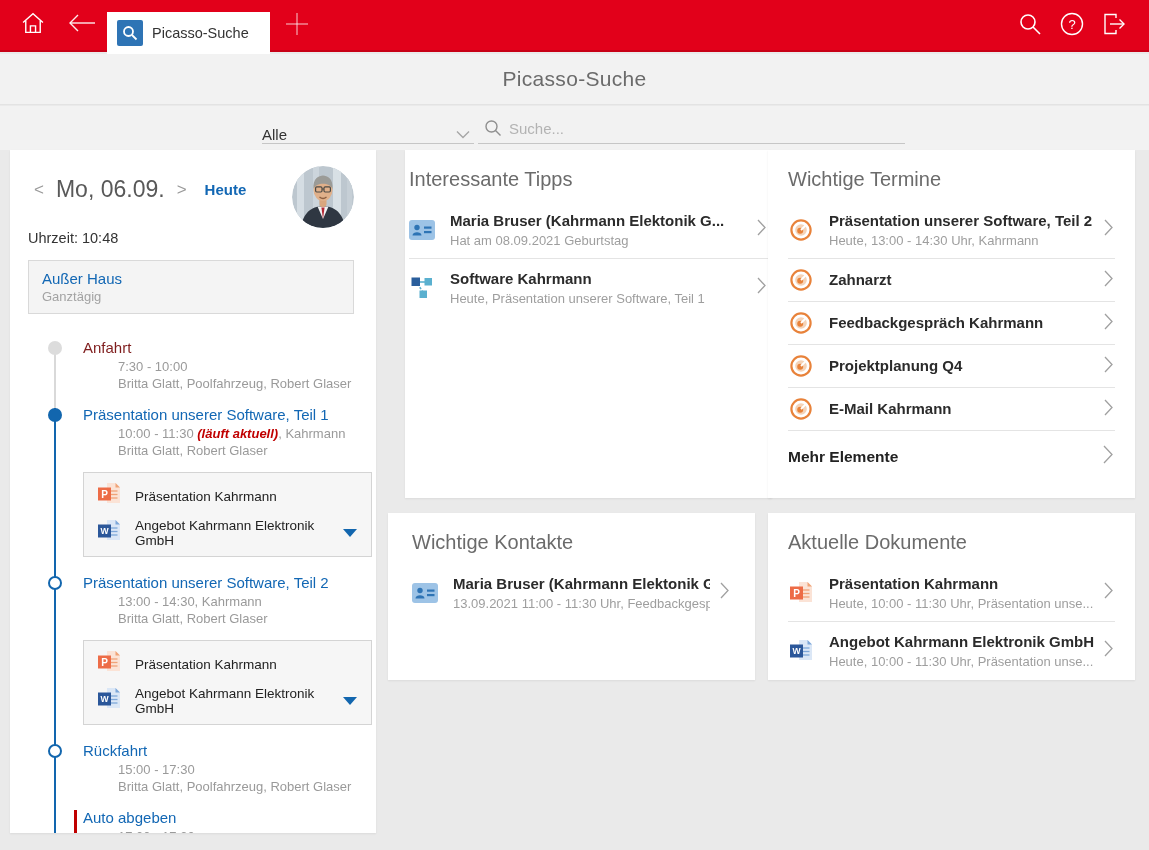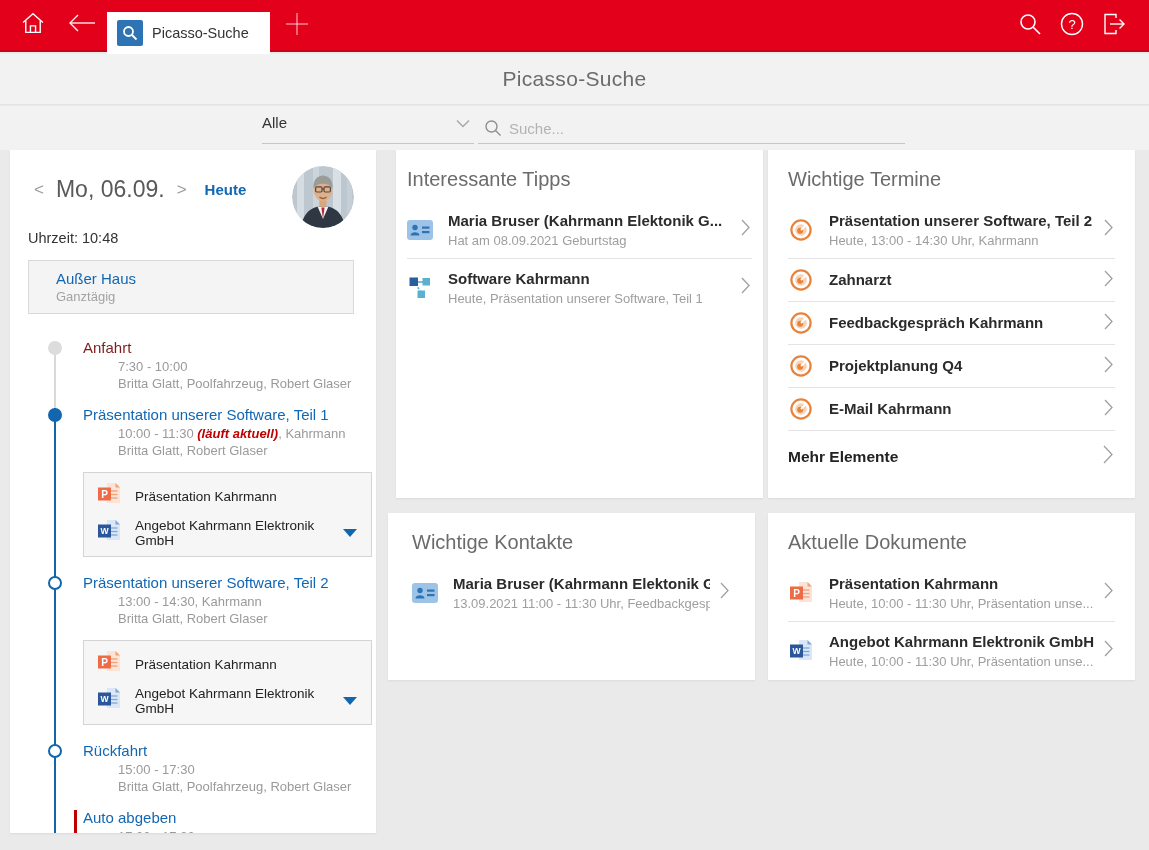--- a/index.html
+++ b/index.html
@@ -19,50 +19,50 @@
   .tab-label { margin-left:9px; font-size:14.5px; color:#333; white-space:nowrap; }
   .tb-plus { position:absolute; left:276px; top:0; }
   .tb-right { position:absolute; right:14px; top:0; height:52px; display:flex; align-items:center; }
 
   
   .titlebar { position:absolute; left:0; top:54px; width:1149px; height:51px; background:#f2f2f2;
               border-bottom:1px solid #e3e3e3; display:flex; align-items:center; justify-content:center; }
   .page-title { font-size:21px; font-weight:300; color:#6b6b6b; letter-spacing:.3px; }
   .toolbar { position:absolute; left:0; top:106px; width:1149px; height:44px; background:#f2f2f2; }
   .filter { position:absolute; left:262px; top:8px; width:212px; height:30px; border-bottom:1px solid #c6c6c6;
-            display:flex; align-items:flex-start; cursor:pointer; }
+            display:flex; align-items:flex-end; cursor:pointer; }
   .filter-label { font-size:15px; color:#333; }
   .filter-chev { margin-left:auto; margin-right:4px; }
   .searchbox { position:absolute; left:478px; top:8px; width:427px; height:30px; border-bottom:1px solid #c6c6c6;
                display:flex; align-items:center; }
   .searchbox svg { flex:0 0 auto; margin:0 7px 2px 6px; }
   .search-input { border:none; outline:none; background:transparent; font-size:15px; color:#8b5cf6; width:100%;
                   font-family:"Liberation Sans",sans-serif; }
   .search-input::placeholder { color:#b3b3b3; }
 
   
   .card { position:absolute; background:#fff; box-shadow:0 1px 2px rgba(0,0,0,.07); overflow:hidden; }
   .card-agenda   { left:10px;  top:150px; width:366px; height:683px; padding:18px 22px 0 18px;
                    display:flex; flex-direction:column; }
-  .card-tips     { left:396px; top:150px; width:367px; height:348px; padding:18px 11px; }
+  .card-tips     { left:405px; top:150px; width:367px; height:348px; padding:18px 4px; }
   .card-contacts { left:388px; top:513px; width:367px; height:167px; padding:18px 24px; }
   .card-terms    { left:768px; top:150px; width:367px; height:348px; padding:18px 20px 10px; display:flex; flex-direction:column; }
   .card-docs     { left:768px; top:513px; width:367px; height:167px; padding:18px 20px; }
 
   .panel-title { font-size:20px; font-weight:300; color:#6b6b6b; margin-bottom:10px; }
 
   
   .date-row { display:flex; align-items:center; position:relative; height:42px; }
   .nav-arrow { color:#9a9a9a; font-size:17px; padding:2px 6px; cursor:pointer; line-height:1; }
   .date-label { font-size:23px; color:#595959; margin:0 6px; }
   .today-link { font-size:15px; color:#1267b4; font-weight:600; margin-left:12px; cursor:pointer; }
   .avatar { position:absolute; right:0px; top:-2px; width:62px; height:62px; border-radius:50%; overflow:hidden; cursor:pointer; }
   .clock { margin-top:20px; font-size:14.5px; color:#333; }
 
-  .allday { margin-top:14px; background:#f4f4f4; border:1px solid #d9d9d9; padding:9px 27px; cursor:pointer; }
+  .allday { margin-top:14px; background:#f4f4f4; border:1px solid #d9d9d9; padding:9px 13px; cursor:pointer; }
   .allday-title { font-size:15px; color:#1267b4; }
   .allday-sub { font-size:13px; color:#a3a3a3; margin-top:2px; }
 
   
   .timeline { position:relative; margin-top:24px; flex:1; min-height:0; }
   .timeline::before { content:""; position:absolute; left:26px; top:10px; bottom:0; width:2px; background:#1266ae; }
   .tl-grayline { position:absolute; left:26px; top:10px; height:60px; width:2px; background:#d9d9d9; }
   .tl-item { position:relative; padding-left:55px; margin-bottom:13px; }
   .tl-dot { position:absolute; left:20px; top:3px; width:14px; height:14px; border-radius:50%; }
   .dot-past { background:#dcdcdc; }

